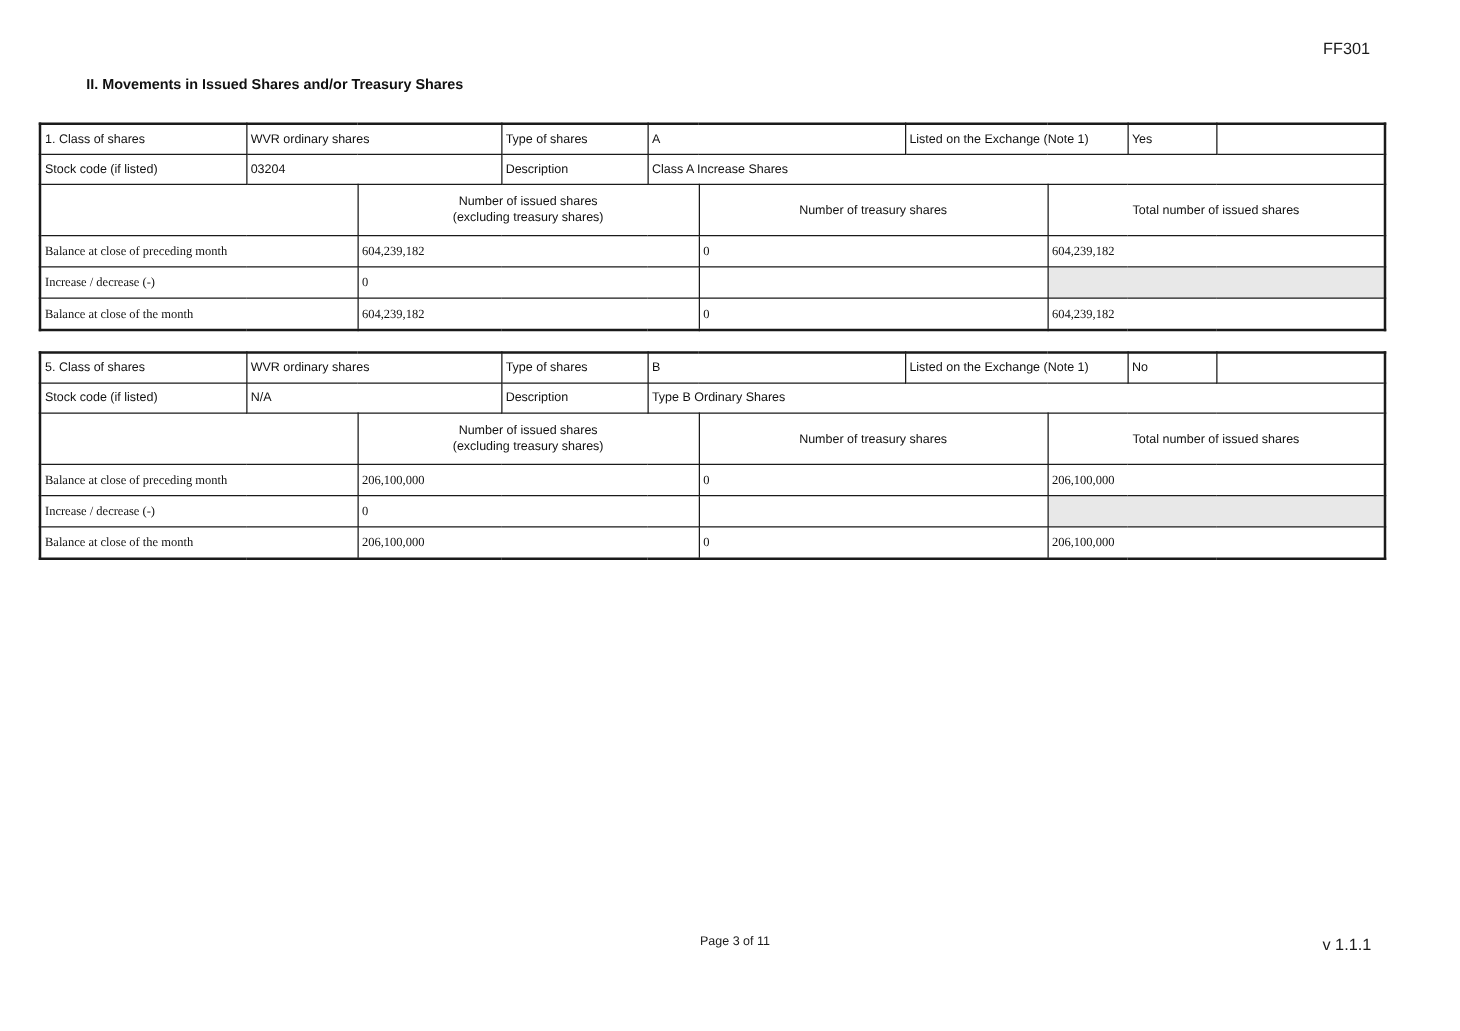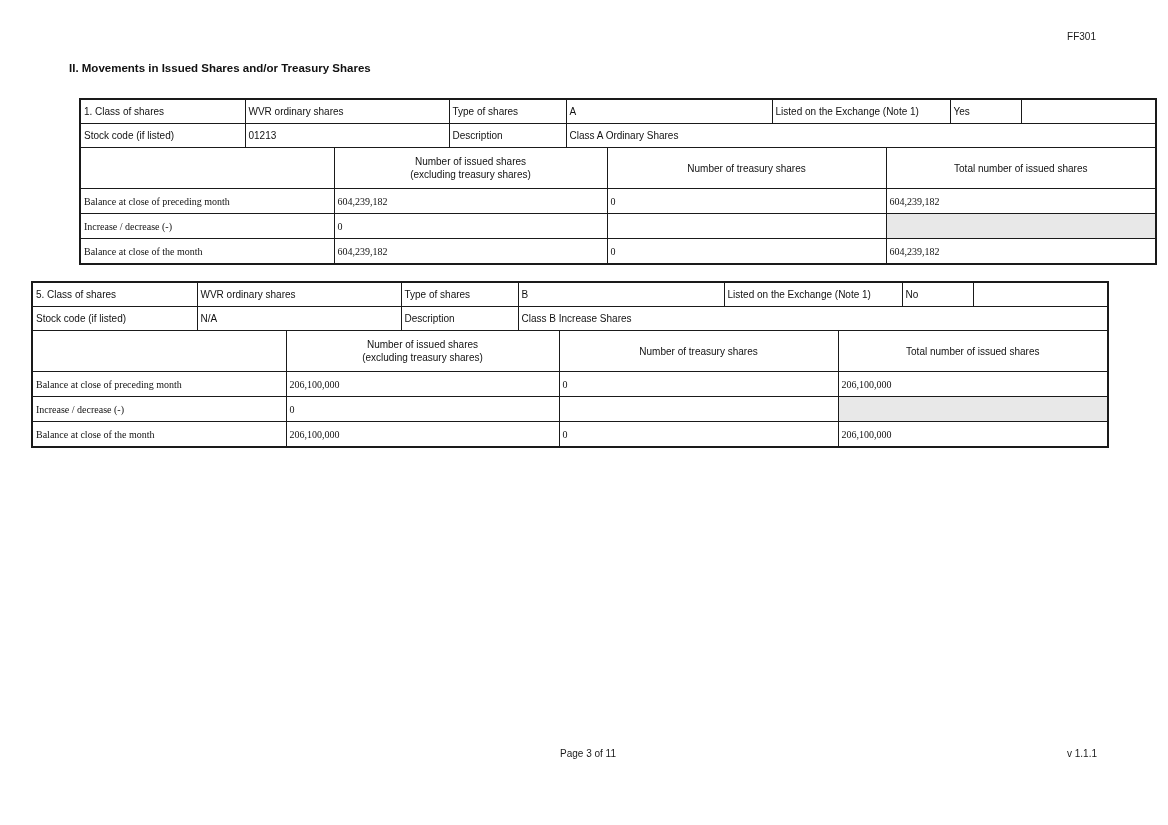--- a/index.html
+++ b/index.html
@@ -6,34 +6,34 @@
   body {
     width: 1168px; height: 825px;
     background: #ffffff;
     font-family: "Liberation Sans", sans-serif;
     color: #000000;
     position: relative;
     overflow: hidden;
   }
   .form-code {
     position: absolute; top: 31px; right: 72px;
-    font-size: 10px; color: #1a1a1a;
+    font-size: 13px; color: #1a1a1a;
   }
   .section-title {
     position: absolute; top: 62px; left: 33px;
     font-size: 11.5px; font-weight: bold; color: #111111; padding-left: 36px;
   }
   table.share-table {
     position: absolute; left: 31px;
     width: 1076px;
     border-collapse: collapse;
     table-layout: fixed;
     border: 2px solid #1a1a1a;
   }
-  #table-a { top: 98px; margin-left: 48px; }
+  #table-a { top: 98px; }
   #table-b { top: 281px; }
   .share-table td {
     border: 1px solid #1a1a1a;
     font-size: 10px;
     padding: 0 3px;
     overflow: hidden;
     white-space: nowrap;
     vertical-align: middle;
     color: #111111;
   }
@@ -44,21 +44,21 @@
   .center { text-align: center; white-space: normal; }
   .small  { font-size: 8.5px; }
   .grey   { background: #e8e8e8; }
   .hdr-line { line-height: 1.3; }
   .page-indicator {
     position: absolute; top: 748px; left: 0; width: 1104px;
     text-align: center; font-size: 10px; color: #1a1a1a; padding-left: 36px;
   }
   .version {
     position: absolute; top: 748px; right: 71px;
-    font-size: 10px; color: #1a1a1a;
+    font-size: 13px; color: #1a1a1a;
   }
 </style>
 </head>
 <body>
 
 <div class="form-code">FF301</div>
 <div class="section-title">II. Movements in Issued Shares and/or Treasury Shares</div>
 
 <table class="share-table" id="table-a">
   <colgroup>
@@ -78,23 +78,23 @@
     <td>1. Class of shares</td>
     <td colspan="2">WVR ordinary shares</td>
     <td>Type of shares</td>
     <td colspan="2">A</td>
     <td colspan="2" class="small">Listed on the Exchange (Note 1)</td>
     <td>Yes</td>
     <td></td>
   </tr>
   <tr class="r-top">
     <td>Stock code (if listed)</td>
-    <td colspan="2">01213</td>
+    <td colspan="2">03204</td>
     <td>Description</td>
-    <td colspan="6">Class A Ordinary Shares</td>
+    <td colspan="6">Class A Increase Shares</td>
   </tr>
   <tr class="r-head">
     <td colspan="2"></td>
     <td colspan="3" class="center">
       <div class="hdr-line">Number of issued shares</div>
       <div class="hdr-line">(excluding treasury shares)</div>
     </td>
     <td colspan="2" class="center">Number of treasury shares</td>
     <td colspan="3" class="center">Total number of issued shares</td>
   </tr>
@@ -139,21 +139,21 @@
     <td>Type of shares</td>
     <td colspan="2">B</td>
     <td colspan="2" class="small">Listed on the Exchange (Note 1)</td>
     <td>No</td>
     <td></td>
   </tr>
   <tr class="r-top">
     <td>Stock code (if listed)</td>
     <td colspan="2">N/A</td>
     <td>Description</td>
-    <td colspan="6">Class B Increase Shares</td>
+    <td colspan="6">Type B Ordinary Shares</td>
   </tr>
   <tr class="r-head">
     <td colspan="2"></td>
     <td colspan="3" class="center">
       <div class="hdr-line">Number of issued shares</div>
       <div class="hdr-line">(excluding treasury shares)</div>
     </td>
     <td colspan="2" class="center">Number of treasury shares</td>
     <td colspan="3" class="center">Total number of issued shares</td>
   </tr>

